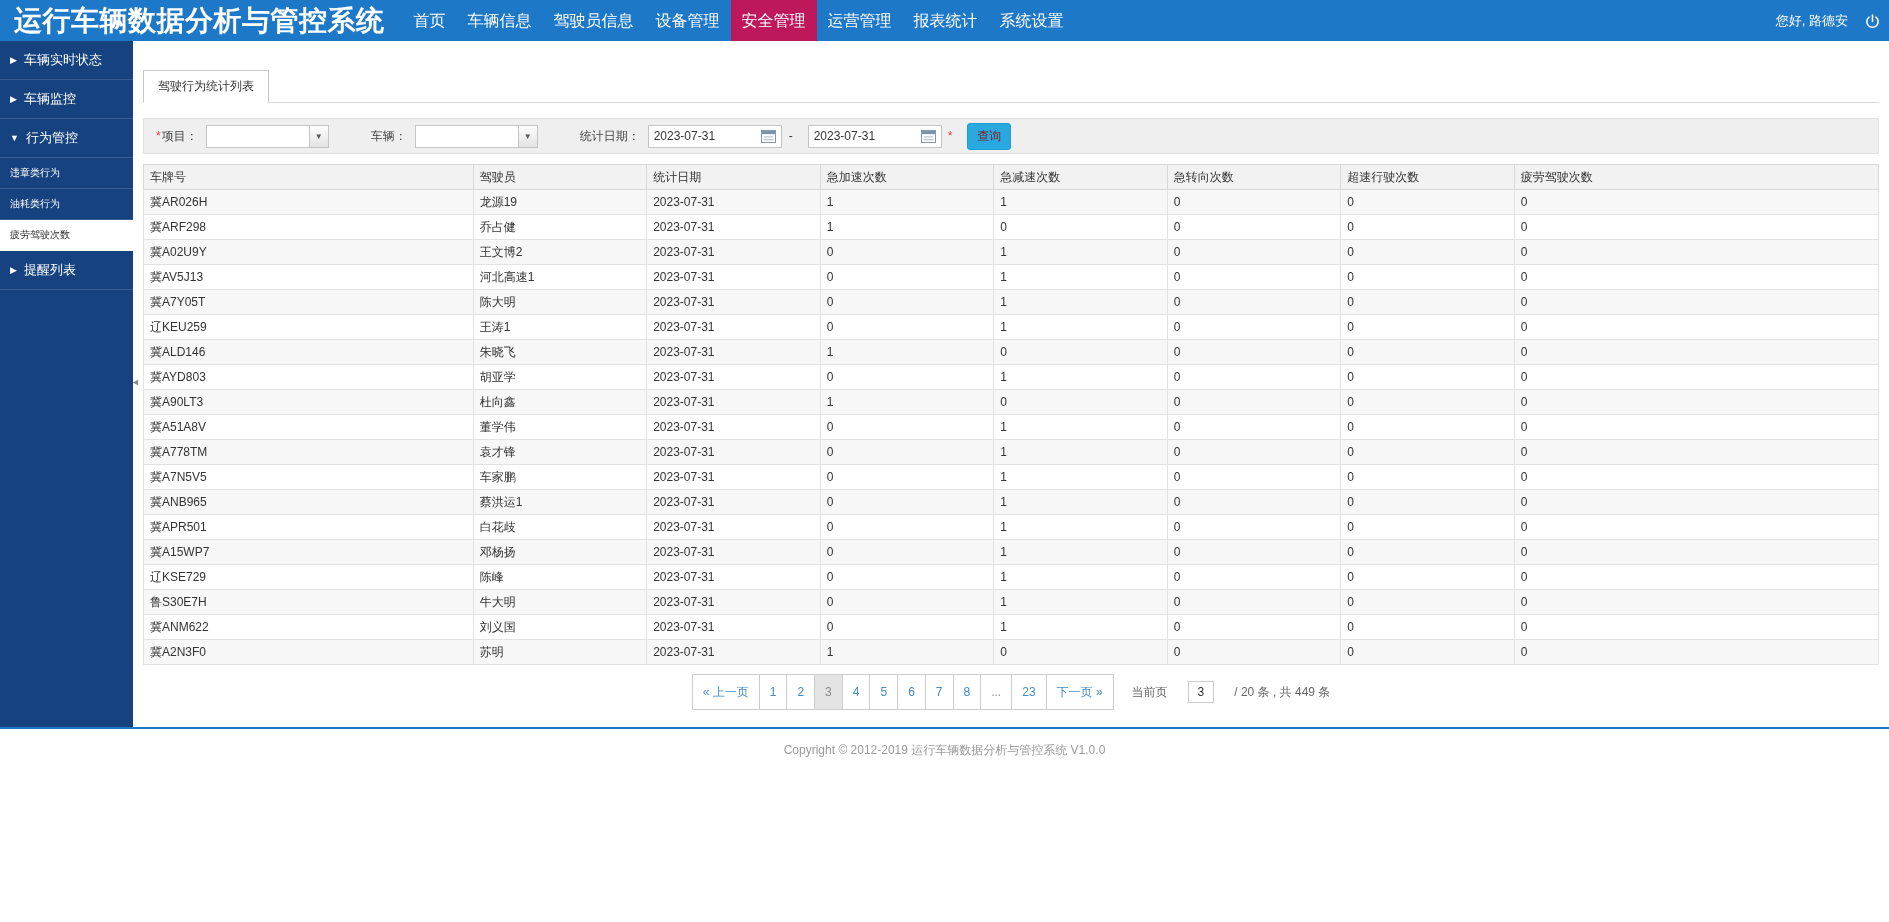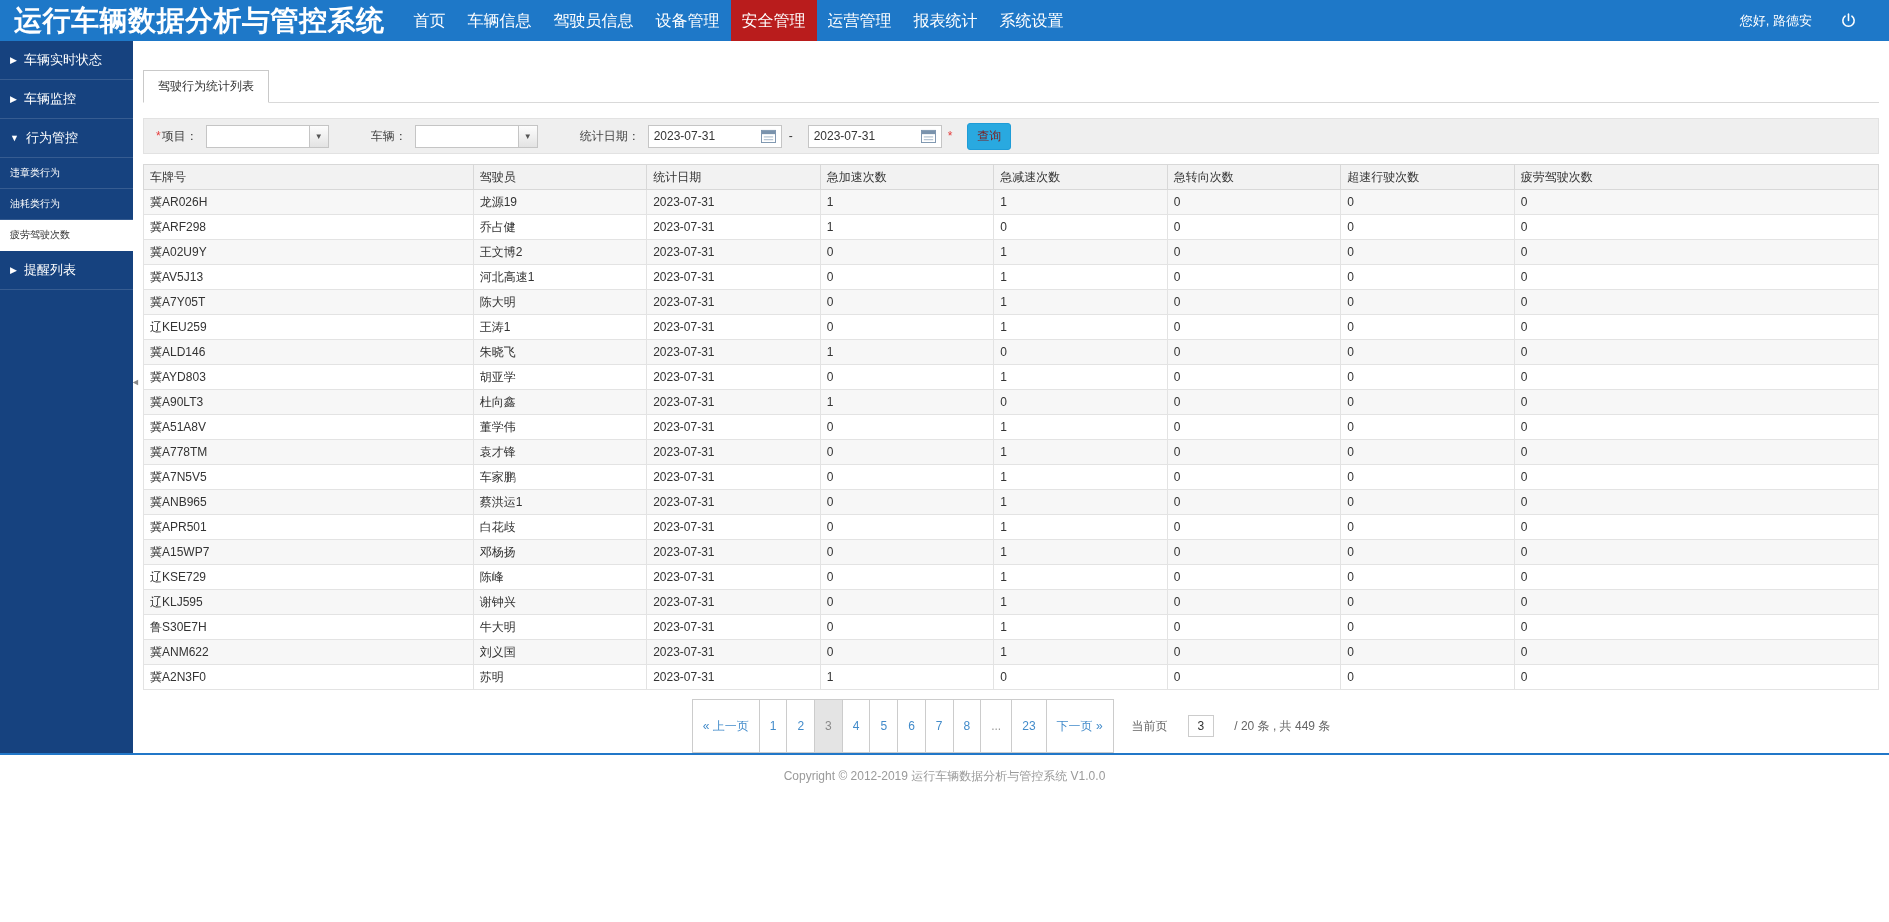--- a/index.html
+++ b/index.html
@@ -26,27 +26,27 @@
     white-space: nowrap;
   }
   .top-nav { display: flex; height: 100%; margin-left: 4px; }
   .nav-item {
     padding: 0 11px;
     line-height: 41px;
     font-size: 16px;
     cursor: pointer;
     white-space: nowrap;
   }
-  .nav-item.active { background: #b91c1c; }
+  .nav-item.active { background: #be185d; }
   .top-right {
     margin-left: auto;
     display: flex;
-    align-items: center;
-    gap: 28px;
-    padding-right: 32px;
+    align-items: flex-end;
+    gap: 16px;
+    padding-right: 8px;
     font-size: 13px;
   }
   .power-btn { display: flex; align-items: center; cursor: pointer; }
 
   
   .layout { display: flex; min-height: 686px; position: relative; }
   .sidebar { width: 133px; background: #16427f; flex-shrink: 0; }
   .side-group {
     color: #fff; font-size: 13px;
     padding: 10px 10px;
@@ -177,21 +177,21 @@
   .pagerow {
     display: flex; align-items: center; justify-content: center;
     margin-top: 9px;
     font-size: 12px;
   }
   .page-btns { display: flex; }
   .page-btn {
     border: 1px solid #ccc;
     background: #fff;
     color: #428bca;
-    padding: 19px 10px;
+    padding: 10px 10px;
     margin-left: -1px;
     cursor: pointer;
     line-height: 14px;
     white-space: nowrap;
   }
   .page-btn:first-child { margin-left: 0; }
   .page-btn.current { background: #e4e4e4; color: #8a8a8a; cursor: default; }
   .page-btn.ellipsis { color: #999; cursor: default; }
   .page-info { margin-left: 18px; color: #666; display: flex; align-items: center; gap: 20px; }
   .page-num-box { border: 1px solid #ccc; background: #fff; padding: 3px 9px; color: #333; line-height: 14px; }
@@ -475,30 +475,20 @@
             <td>辽KSE729</td>
             <td>陈峰</td>
             <td>2023-07-31</td>
             <td>0</td>
             <td>1</td>
             <td>0</td>
             <td>0</td>
             <td>0</td>
           </tr>
           <tr>
-            <td>辽KLJ595</td>
-            <td>谢钟兴</td>
-            <td>2023-07-31</td>
-            <td>0</td>
-            <td>1</td>
-            <td>0</td>
-            <td>0</td>
-            <td>0</td>
-          </tr>
-          <tr>
             <td>鲁S30E7H</td>
             <td>牛大明</td>
             <td>2023-07-31</td>
             <td>0</td>
             <td>1</td>
             <td>0</td>
             <td>0</td>
             <td>0</td>
           </tr>
           <tr>

